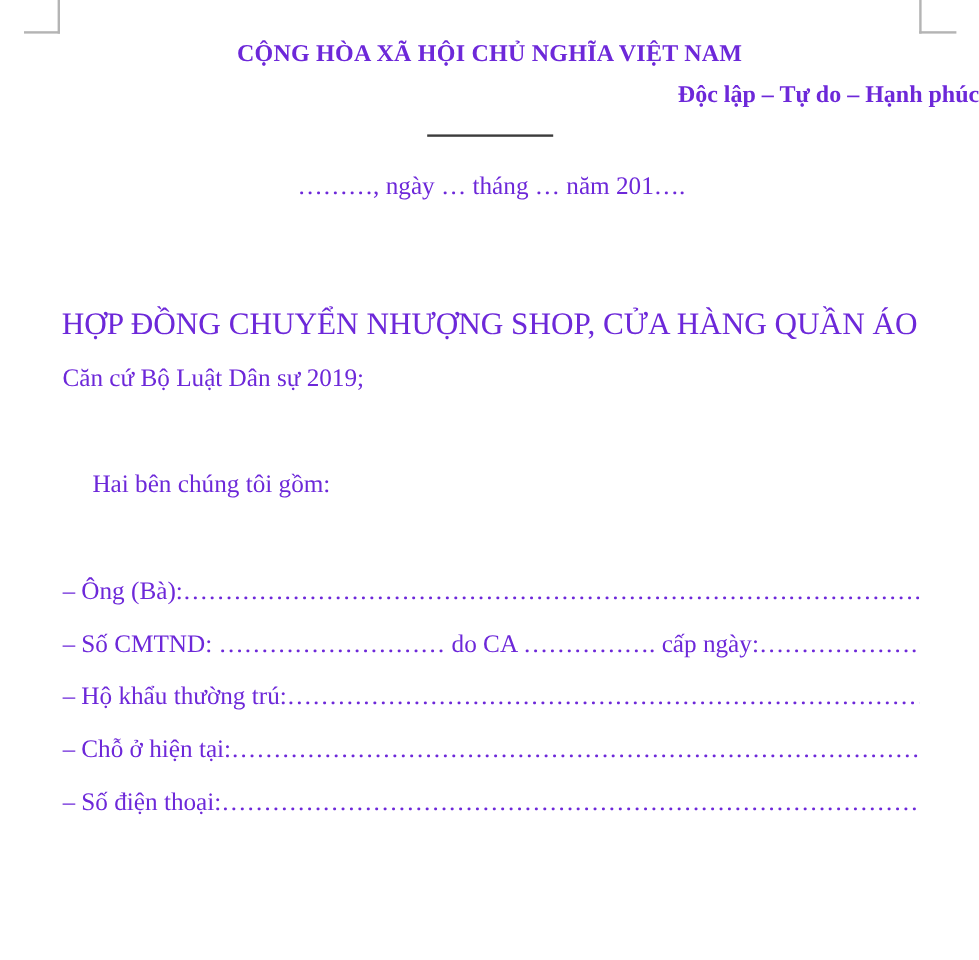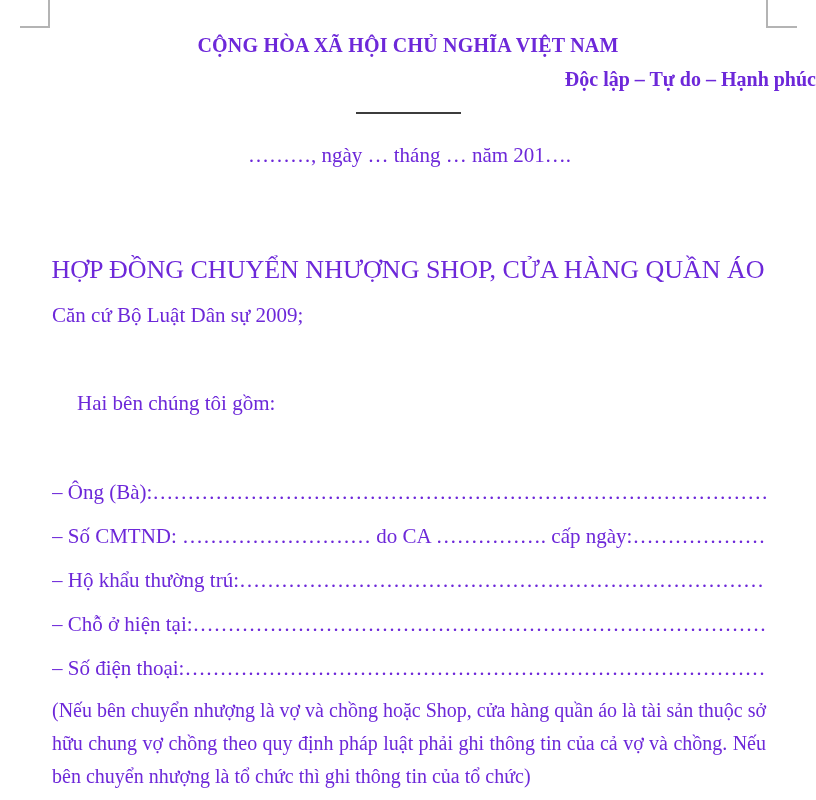--- a/index.html
+++ b/index.html
@@ -104,31 +104,30 @@
   <div class="abs centered nat-line1">CỘNG HÒA XÃ HỘI CHỦ NGHĨA VIỆT NAM</div>
 
   <div class="abs centered nat-line2">Độc lập – Tự do – Hạnh phúc</div>
 
   <div class="abs header-rule"></div>
 
   <div class="abs date-line">………, ngày … tháng … năm 201….</div>
 
   <div class="abs centered doc-title">HỢP ĐỒNG CHUYỂN NHƯỢNG SHOP, CỬA HÀNG QUẦN ÁO</div>
 
-  <div class="abs body-line preamble-1">Căn cứ Bộ Luật Dân sự 2009;</div>
+  <div class="abs body-line preamble-1">Căn cứ Bộ Luật Dân sự 2019;</div>
 
 
   <div class="abs body-line preamble-3">Hai bên chúng tôi gồm:</div>
 
 
   <div class="abs body-line field-1">– Ông (Bà):……………………………………………………………………………………….</div>
 
   <div class="abs body-line field-2">– Số CMTND: ……………………… do CA ……………. cấp ngày:………………………………</div>
 
   <div class="abs body-line field-3">– Hộ khẩu thường trú:…………………………………………………………………………….</div>
 
   <div class="abs body-line field-4">– Chỗ ở hiện tại:…………………………………………………………………………………..</div>
 
   <div class="abs body-line field-5">– Số điện thoại:……………………………………………………………………………………</div>
 
-  <div class="abs note-par">(Nếu bên chuyển nhượng là vợ và chồng hoặc Shop, cửa hàng quần áo là tài sản thuộc sở hữu chung vợ chồng theo quy định pháp luật phải ghi thông tin của cả vợ và chồng. Nếu bên chuyển nhượng là tổ chức thì ghi thông tin của tổ chức)</div>
 
 </div>
 
 </body></html>

